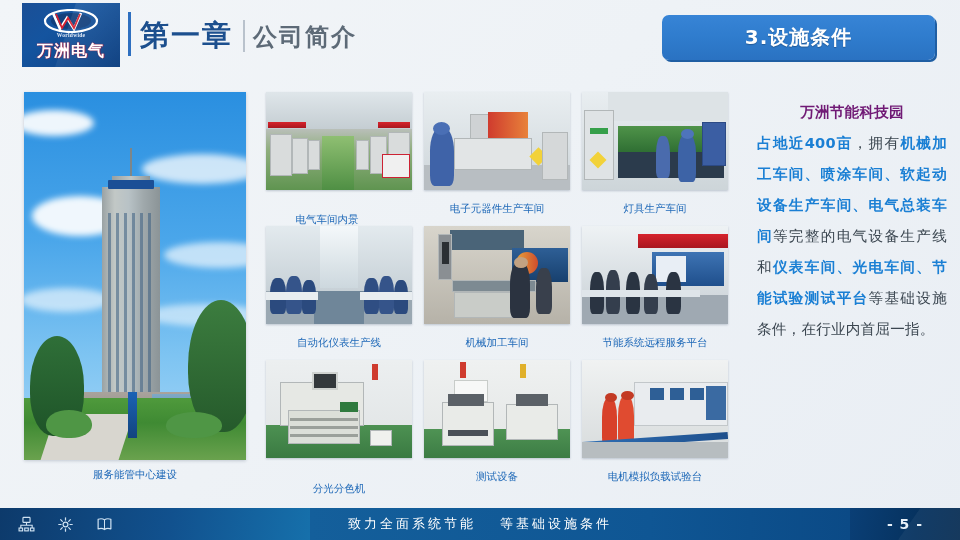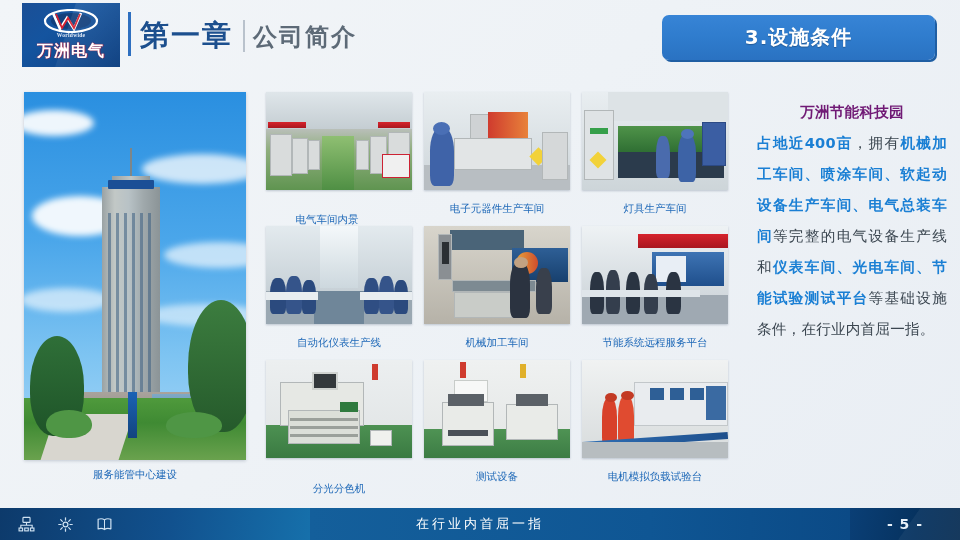--- a/index.html
+++ b/index.html
@@ -409,17 +409,18 @@
           <path d="M7.5 16.5 l-2.3 2.3"></path>
       </g>
     </svg>
     <svg width="17" height="17" viewBox="0 0 24 24">
       <path d="M12 5.5 C9.5 3.5 5.5 3.8 3 4.6 v13.6 c2.5-.8 6.5-1.1 9 .9 2.5-2 6.5-1.7 9-.9 V4.6 c-2.5-.8-6.5-1.1-9 .9 z" fill="none" stroke="#cfe2f2" stroke-width="1.7" stroke-linejoin="round"></path>
       <path d="M12 5.5 v14" stroke="#cfe2f2" stroke-width="1.5"></path>
     </svg>
   </div>
 
   <div class="foot-text">
-    <span>在行业内首屈一指</span>
+    <span>致力全面系统节能</span>
+    <span>等基础设施条件</span>
   </div>
 
   <div class="page-no">- 5 -</div>
 </div>
 
 </body></html>

